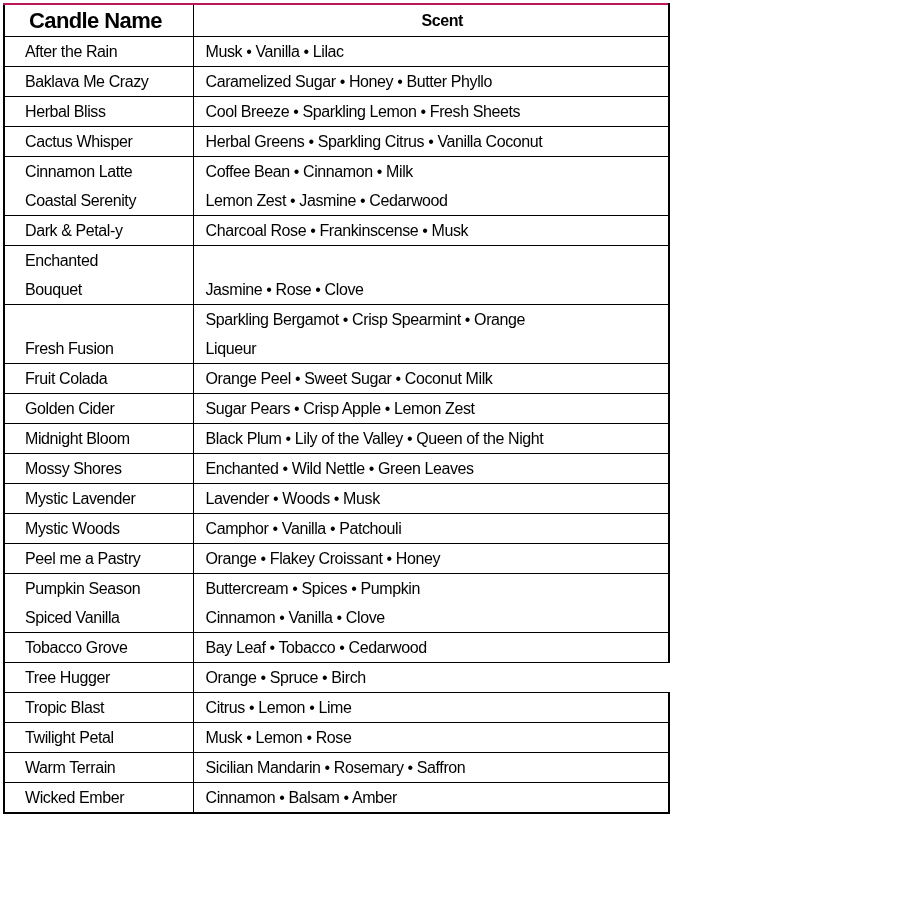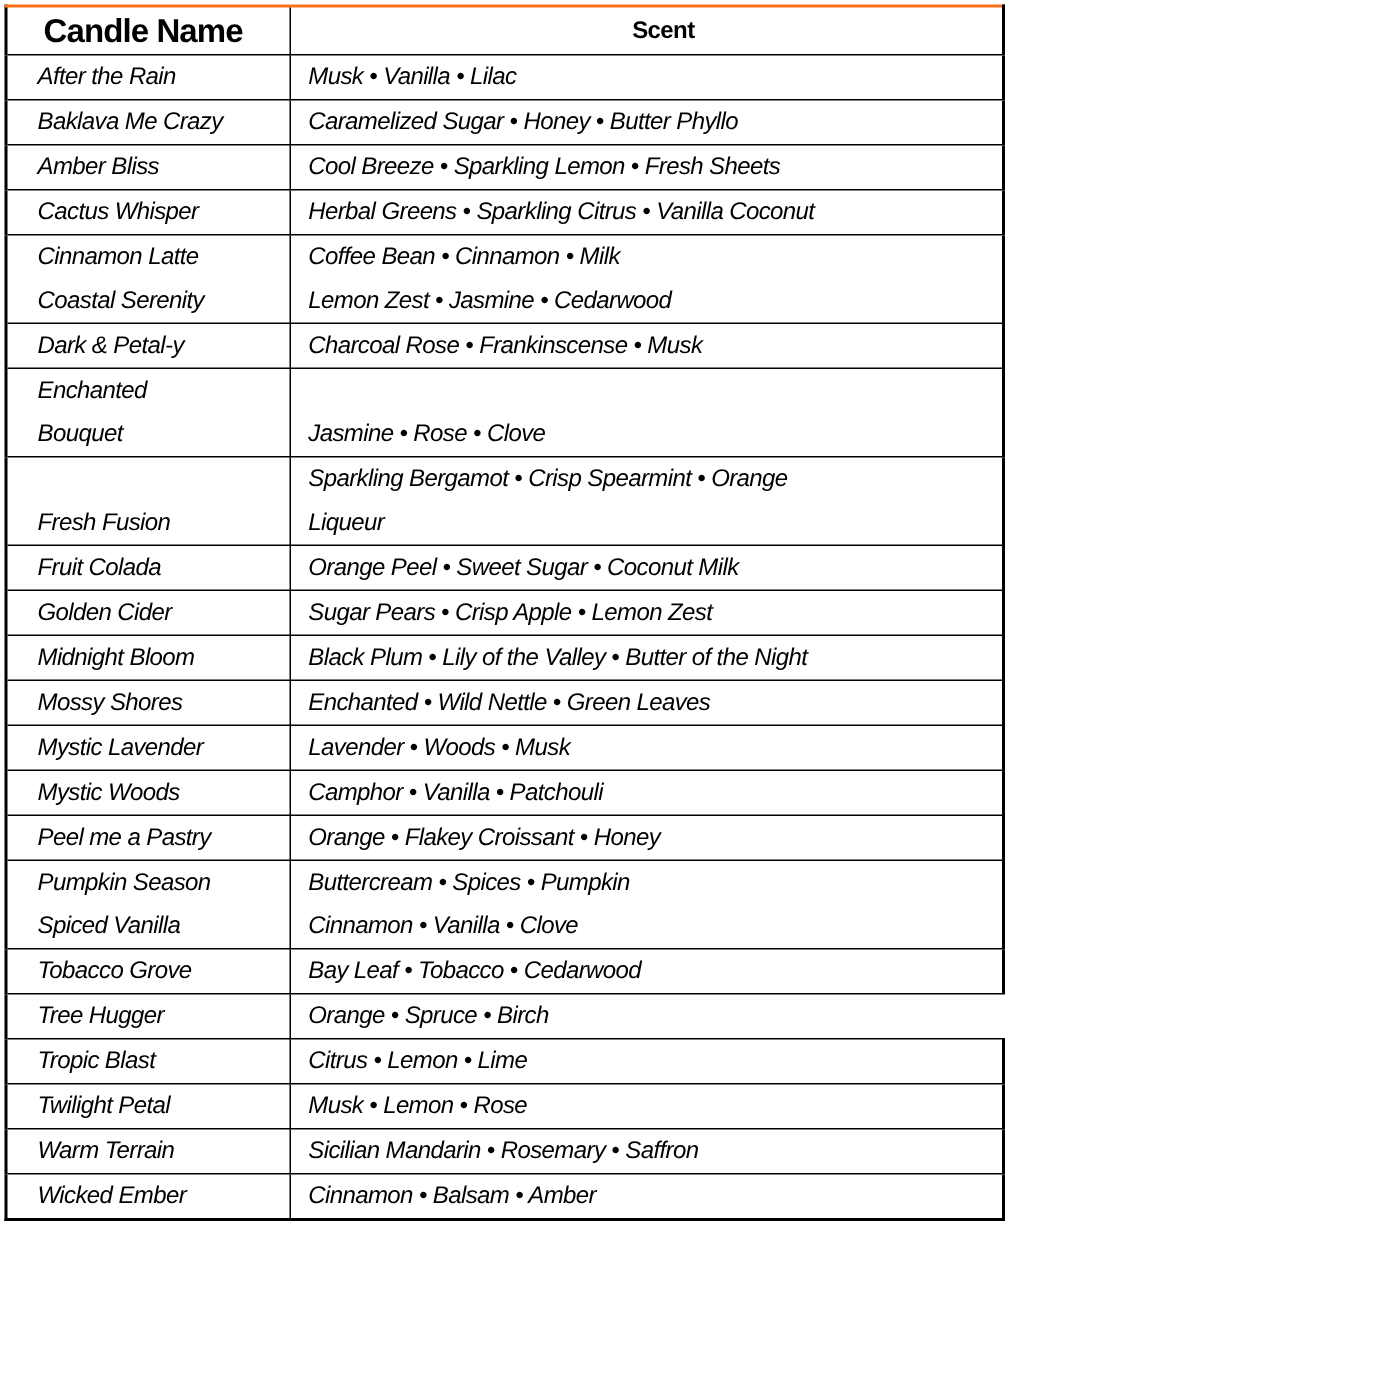--- a/index.html
+++ b/index.html
@@ -25,21 +25,21 @@
     border: 1.5px solid #000000;
     padding: 0;
     vertical-align: bottom;
     letter-spacing: -0.4px;
     font-size: 16px;
     line-height: 29px;
     overflow: hidden;
     white-space: nowrap;
   }
   
-  thead th { border-top: 2px solid #f97316; }
+  thead th { border-top: 2px solid #be185d; }
   th:first-child, td:first-child { border-left: 2px solid #000000; }
   th:last-child,  td:last-child  { border-right: 2px solid #000000; padding-left: 23px; }
   tr:last-child td { border-bottom: 2px solid #000000; }
 
   thead th {
     vertical-align: middle;
     height: 32px;
     font-weight: bold;
   }
   th.h-name {
@@ -47,21 +47,21 @@
     padding-left: 24px;
     font-size: 22px;
     letter-spacing: -0.6px;
   }
   th.h-scent {
     text-align: center;
     font-size: 16px;
   }
   td.c-name  { padding-left: 20px; }
   td.c-scent { padding-left: 12px; }
-  td .line { display: block; height: 29px; font-style: italic; }
+  td .line { display: block; height: 29px; }
   
   td.no-right-border { border-right: 0; margin-left: 48px; }
 </style>
 </head>
 <body>
 
 <table class="candle-table">
   <colgroup>
     <col class="col-name">
     <col class="col-scent">
@@ -84,21 +84,21 @@
       <tr>
         <td class="c-name">
           <div class="line">Baklava Me Crazy</div>
         </td>
         <td class="c-scent">
           <div class="line">Caramelized Sugar • Honey • Butter Phyllo</div>
         </td>
       </tr>
       <tr>
         <td class="c-name">
-          <div class="line">Amber Bliss</div>
+          <div class="line">Herbal Bliss</div>
         </td>
         <td class="c-scent">
           <div class="line">Cool Breeze • Sparkling Lemon • Fresh Sheets</div>
         </td>
       </tr>
       <tr>
         <td class="c-name">
           <div class="line">Cactus Whisper</div>
         </td>
         <td class="c-scent">
@@ -155,21 +155,21 @@
         </td>
         <td class="c-scent">
           <div class="line">Sugar Pears • Crisp Apple • Lemon Zest</div>
         </td>
       </tr>
       <tr>
         <td class="c-name">
           <div class="line">Midnight Bloom</div>
         </td>
         <td class="c-scent">
-          <div class="line">Black Plum • Lily of the Valley • Butter of the Night</div>
+          <div class="line">Black Plum • Lily of the Valley • Queen of the Night</div>
         </td>
       </tr>
       <tr>
         <td class="c-name">
           <div class="line">Mossy Shores</div>
         </td>
         <td class="c-scent">
           <div class="line">Enchanted • Wild Nettle • Green Leaves</div>
         </td>
       </tr>

